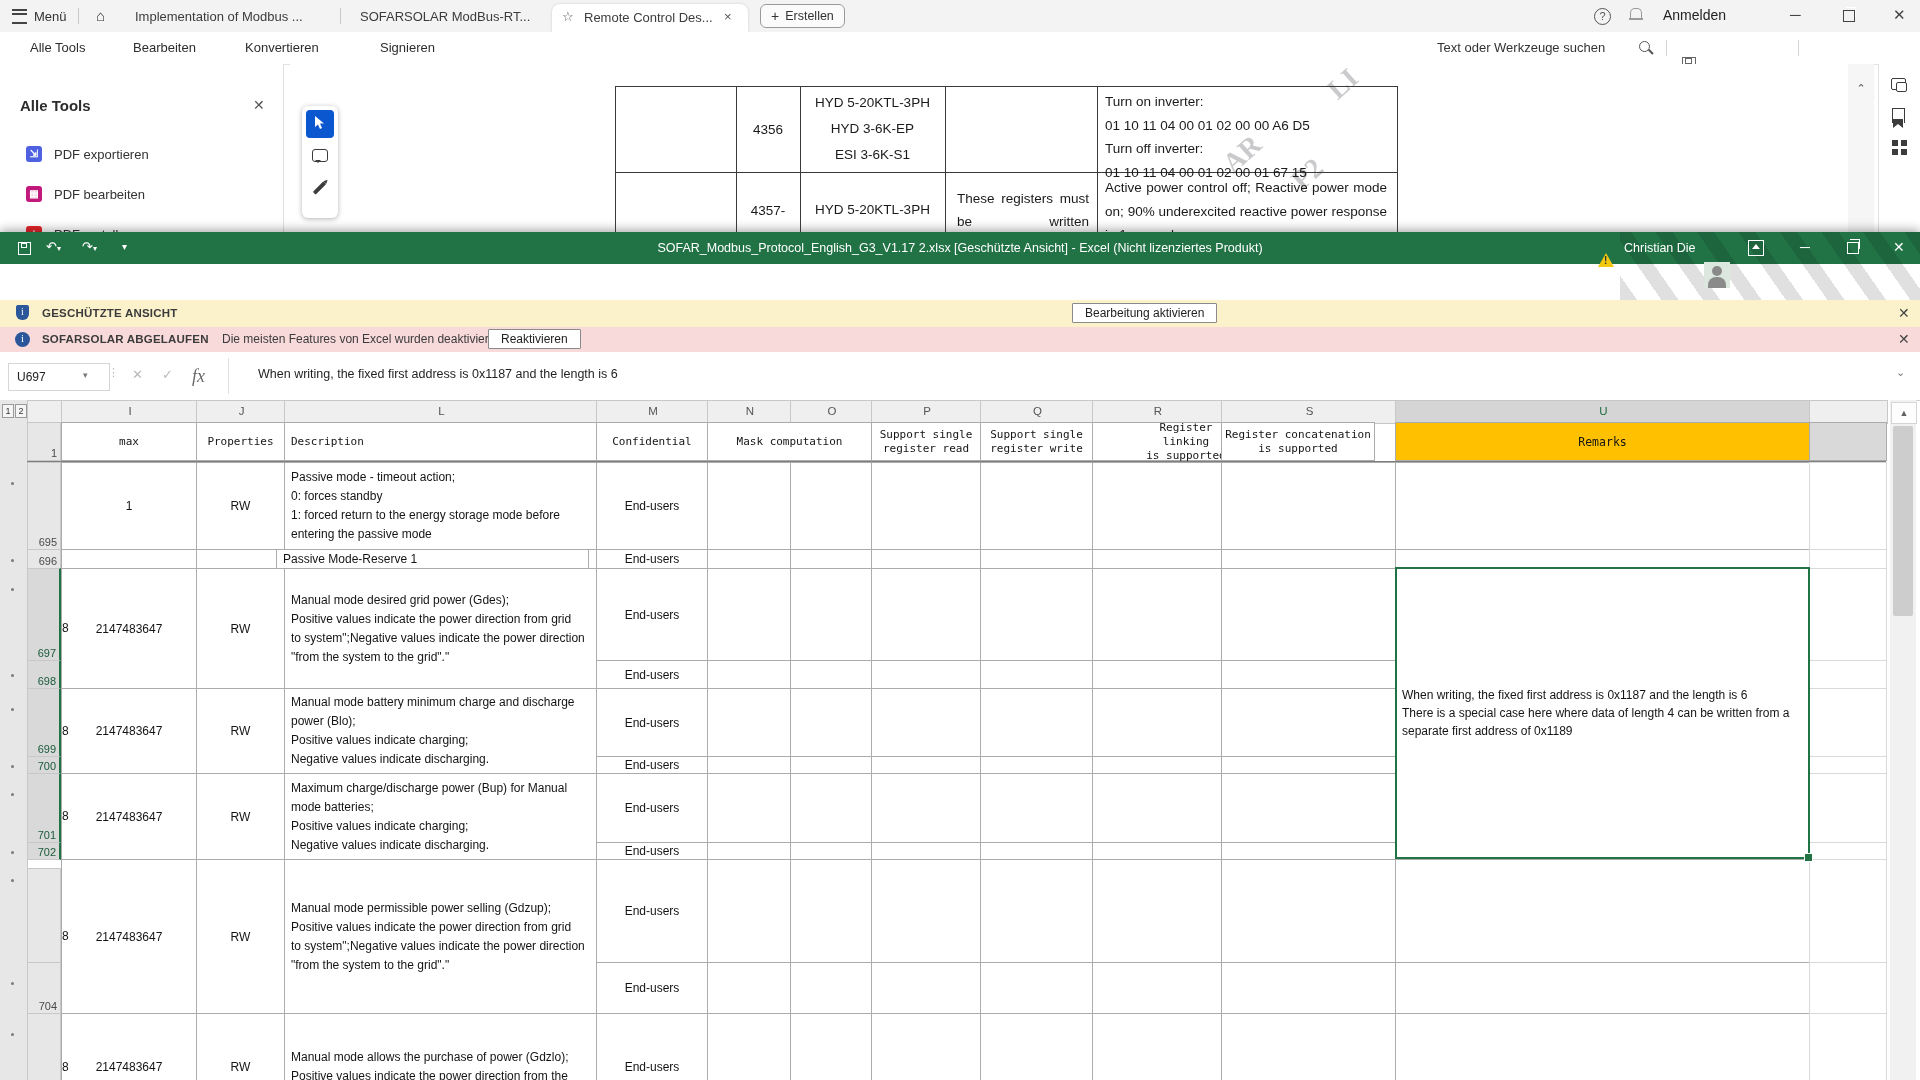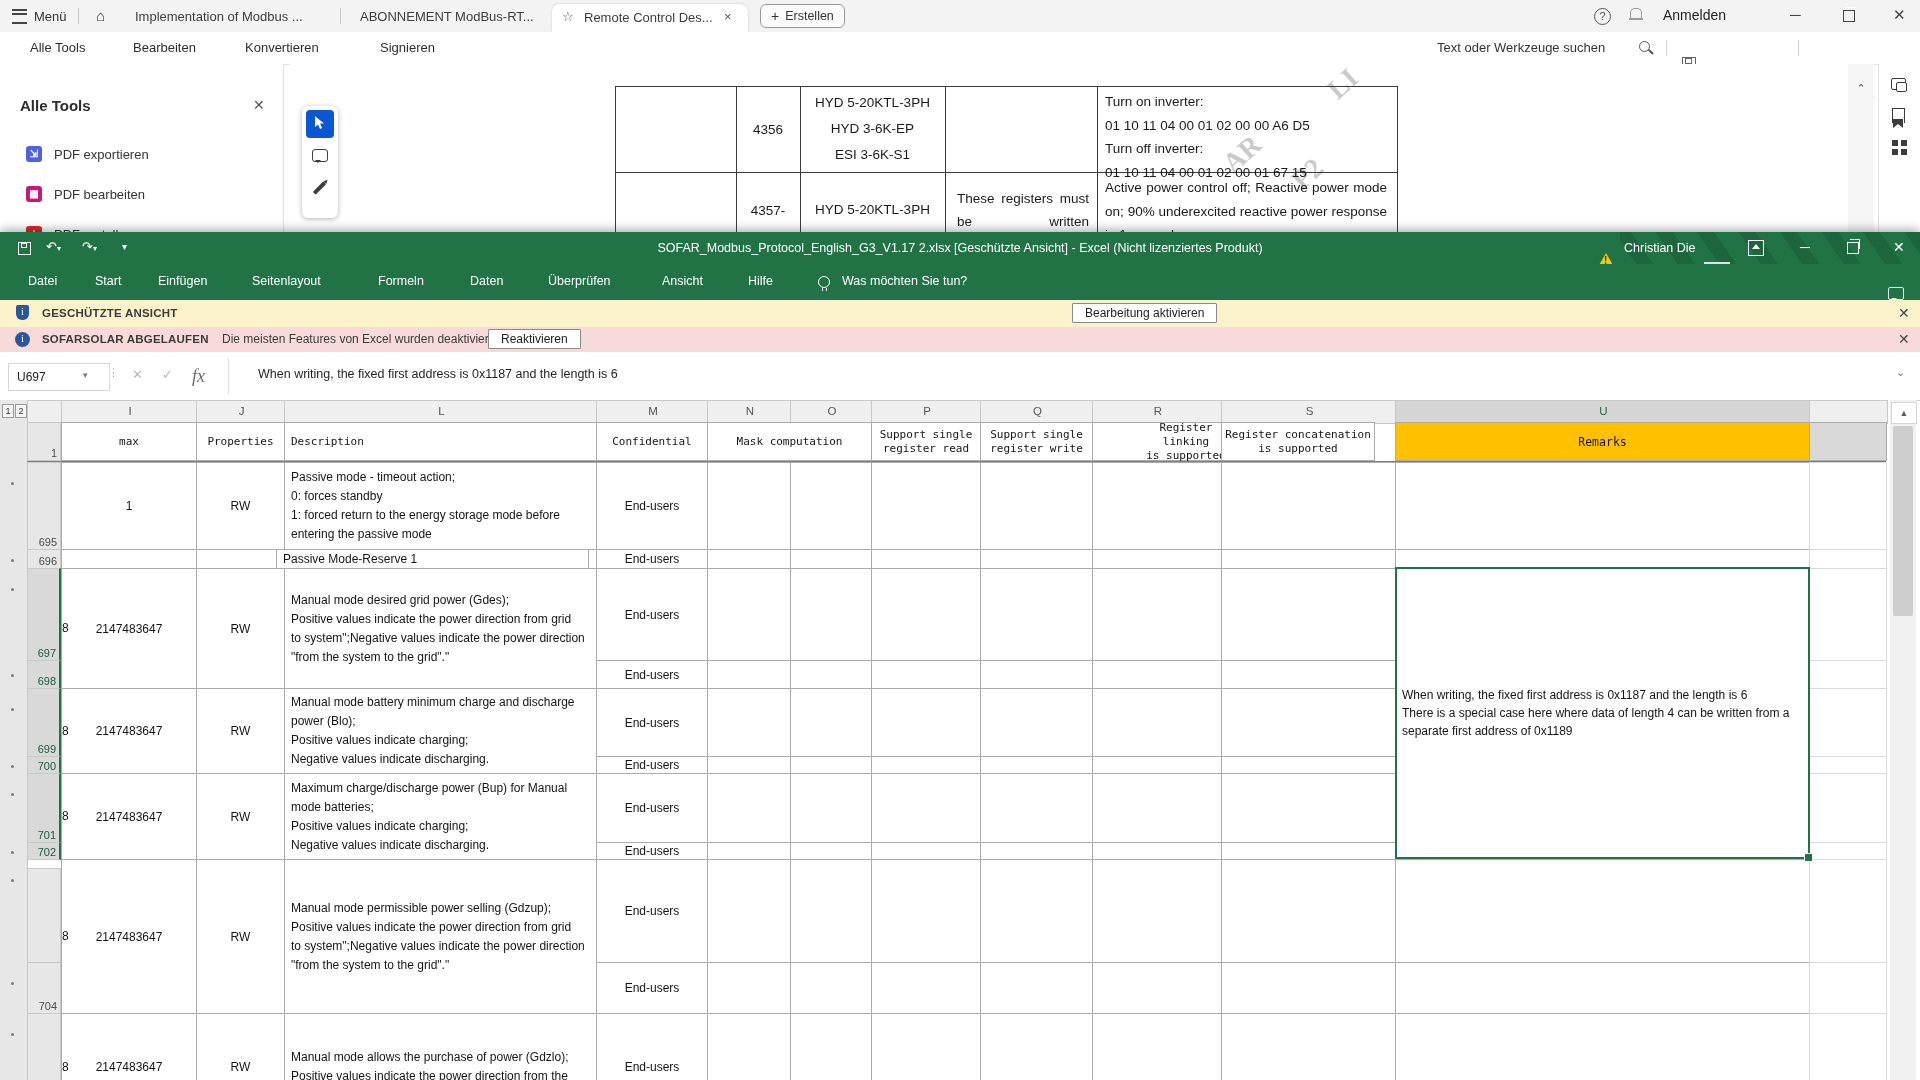--- a/index.html
+++ b/index.html
@@ -127,21 +127,21 @@
 
 <div id="pdf-topbar" class="abs">
   <div class="abs flexc" style="left:12px;top:0;height:32px;gap:7px">
     <span class="hamburger"></span>
     <span class="topbar-label">Menü</span>
   </div>
   <div class="abs" style="left:78px;top:8px;width:1px;height:16px;background:#c9c9c9"></div>
   <div class="abs topbar-label" style="left:96px;top:7px;font-size:15px">⌂</div>
   <div class="abs tab" style="left:135px;top:9px;width:190px;overflow:hidden">Implementation of Modbus ...</div>
   <div class="abs tab-sep" style="left:340px;top:8px"></div>
-  <div class="abs tab" style="left:360px;top:9px;width:180px;overflow:hidden">ABONNEMENT ModBus-RT...</div>
+  <div class="abs tab" style="left:360px;top:9px;width:180px;overflow:hidden">SOFARSOLAR ModBus-RT...</div>
   <div id="tab-active" class="abs" style="left:552px;width:196px">
     <span class="abs" style="left:10px;top:5px;font-size:13px;color:#555">☆</span>
     <span class="abs tab" style="left:32px;top:6px">Remote Control Des...</span>
     <span class="abs" style="left:172px;top:5px;font-size:13px;color:#555">×</span>
   </div>
   <div class="abs pill flexc" style="left:760px;top:4px;gap:6px">
     <span style="font-size:14px">+</span>
     <span>Erstellen</span>
   </div>
   <div class="abs helpcirc" style="left:1594px;top:8px">?</div>
@@ -240,34 +240,20 @@
     <div class="abs" style="left:1748px;top:8px;width:14px;height:14px;border:1.5px solid #fff">
       <span style="display:block;margin:3px auto 0;width:0;border-left:4px solid transparent;border-right:4px solid transparent;border-bottom:5px solid #fff"></span>
     </div>
     <div class="abs xwin" style="left:1800px;top:7px">─</div>
     <div class="abs" style="left:1847px;top:10px">
         <span class="restore" style="display:block"></span>
       </div>
     <div class="abs xwin" style="left:1893px;top:7px">✕</div>
   </div>
 
-  <div id="xl-menubar" class="abs">
-    <div class="abs xmenu" style="left:28px;top:10px">Datei</div>
-    <div class="abs xmenu" style="left:95px;top:10px">Start</div>
-    <div class="abs xmenu" style="left:158px;top:10px">Einfügen</div>
-    <div class="abs xmenu" style="left:252px;top:10px">Seitenlayout</div>
-    <div class="abs xmenu" style="left:378px;top:10px">Formeln</div>
-    <div class="abs xmenu" style="left:470px;top:10px">Daten</div>
-    <div class="abs xmenu" style="left:548px;top:10px">Überprüfen</div>
-    <div class="abs xmenu" style="left:662px;top:10px">Ansicht</div>
-    <div class="abs xmenu" style="left:748px;top:10px">Hilfe</div>
-    <div class="abs bulb" style="left:818px;top:12px"></div>
-    <div class="abs xmenu" style="left:842px;top:10px">Was möchten Sie tun?</div>
-    <div class="abs chatic" style="left:1888px;top:11px"></div>
-  </div>
 
   <div id="bar-protected" class="abs">
     <div class="abs shieldic" style="left:16px;top:5px"></div>
     <div class="abs bar-label" style="left:42px;top:7px">GESCHÜTZTE ANSICHT</div>
     <button class="bar-btn abs" style="left:1072px;top:3px">Bearbeitung aktivieren</button>
     <div class="abs xclose" style="left:1898px;top:5px">✕</div>
   </div>
 
   <div id="bar-subscr" class="abs">
     <div class="abs infoic" style="left:15px;top:5px"></div>

